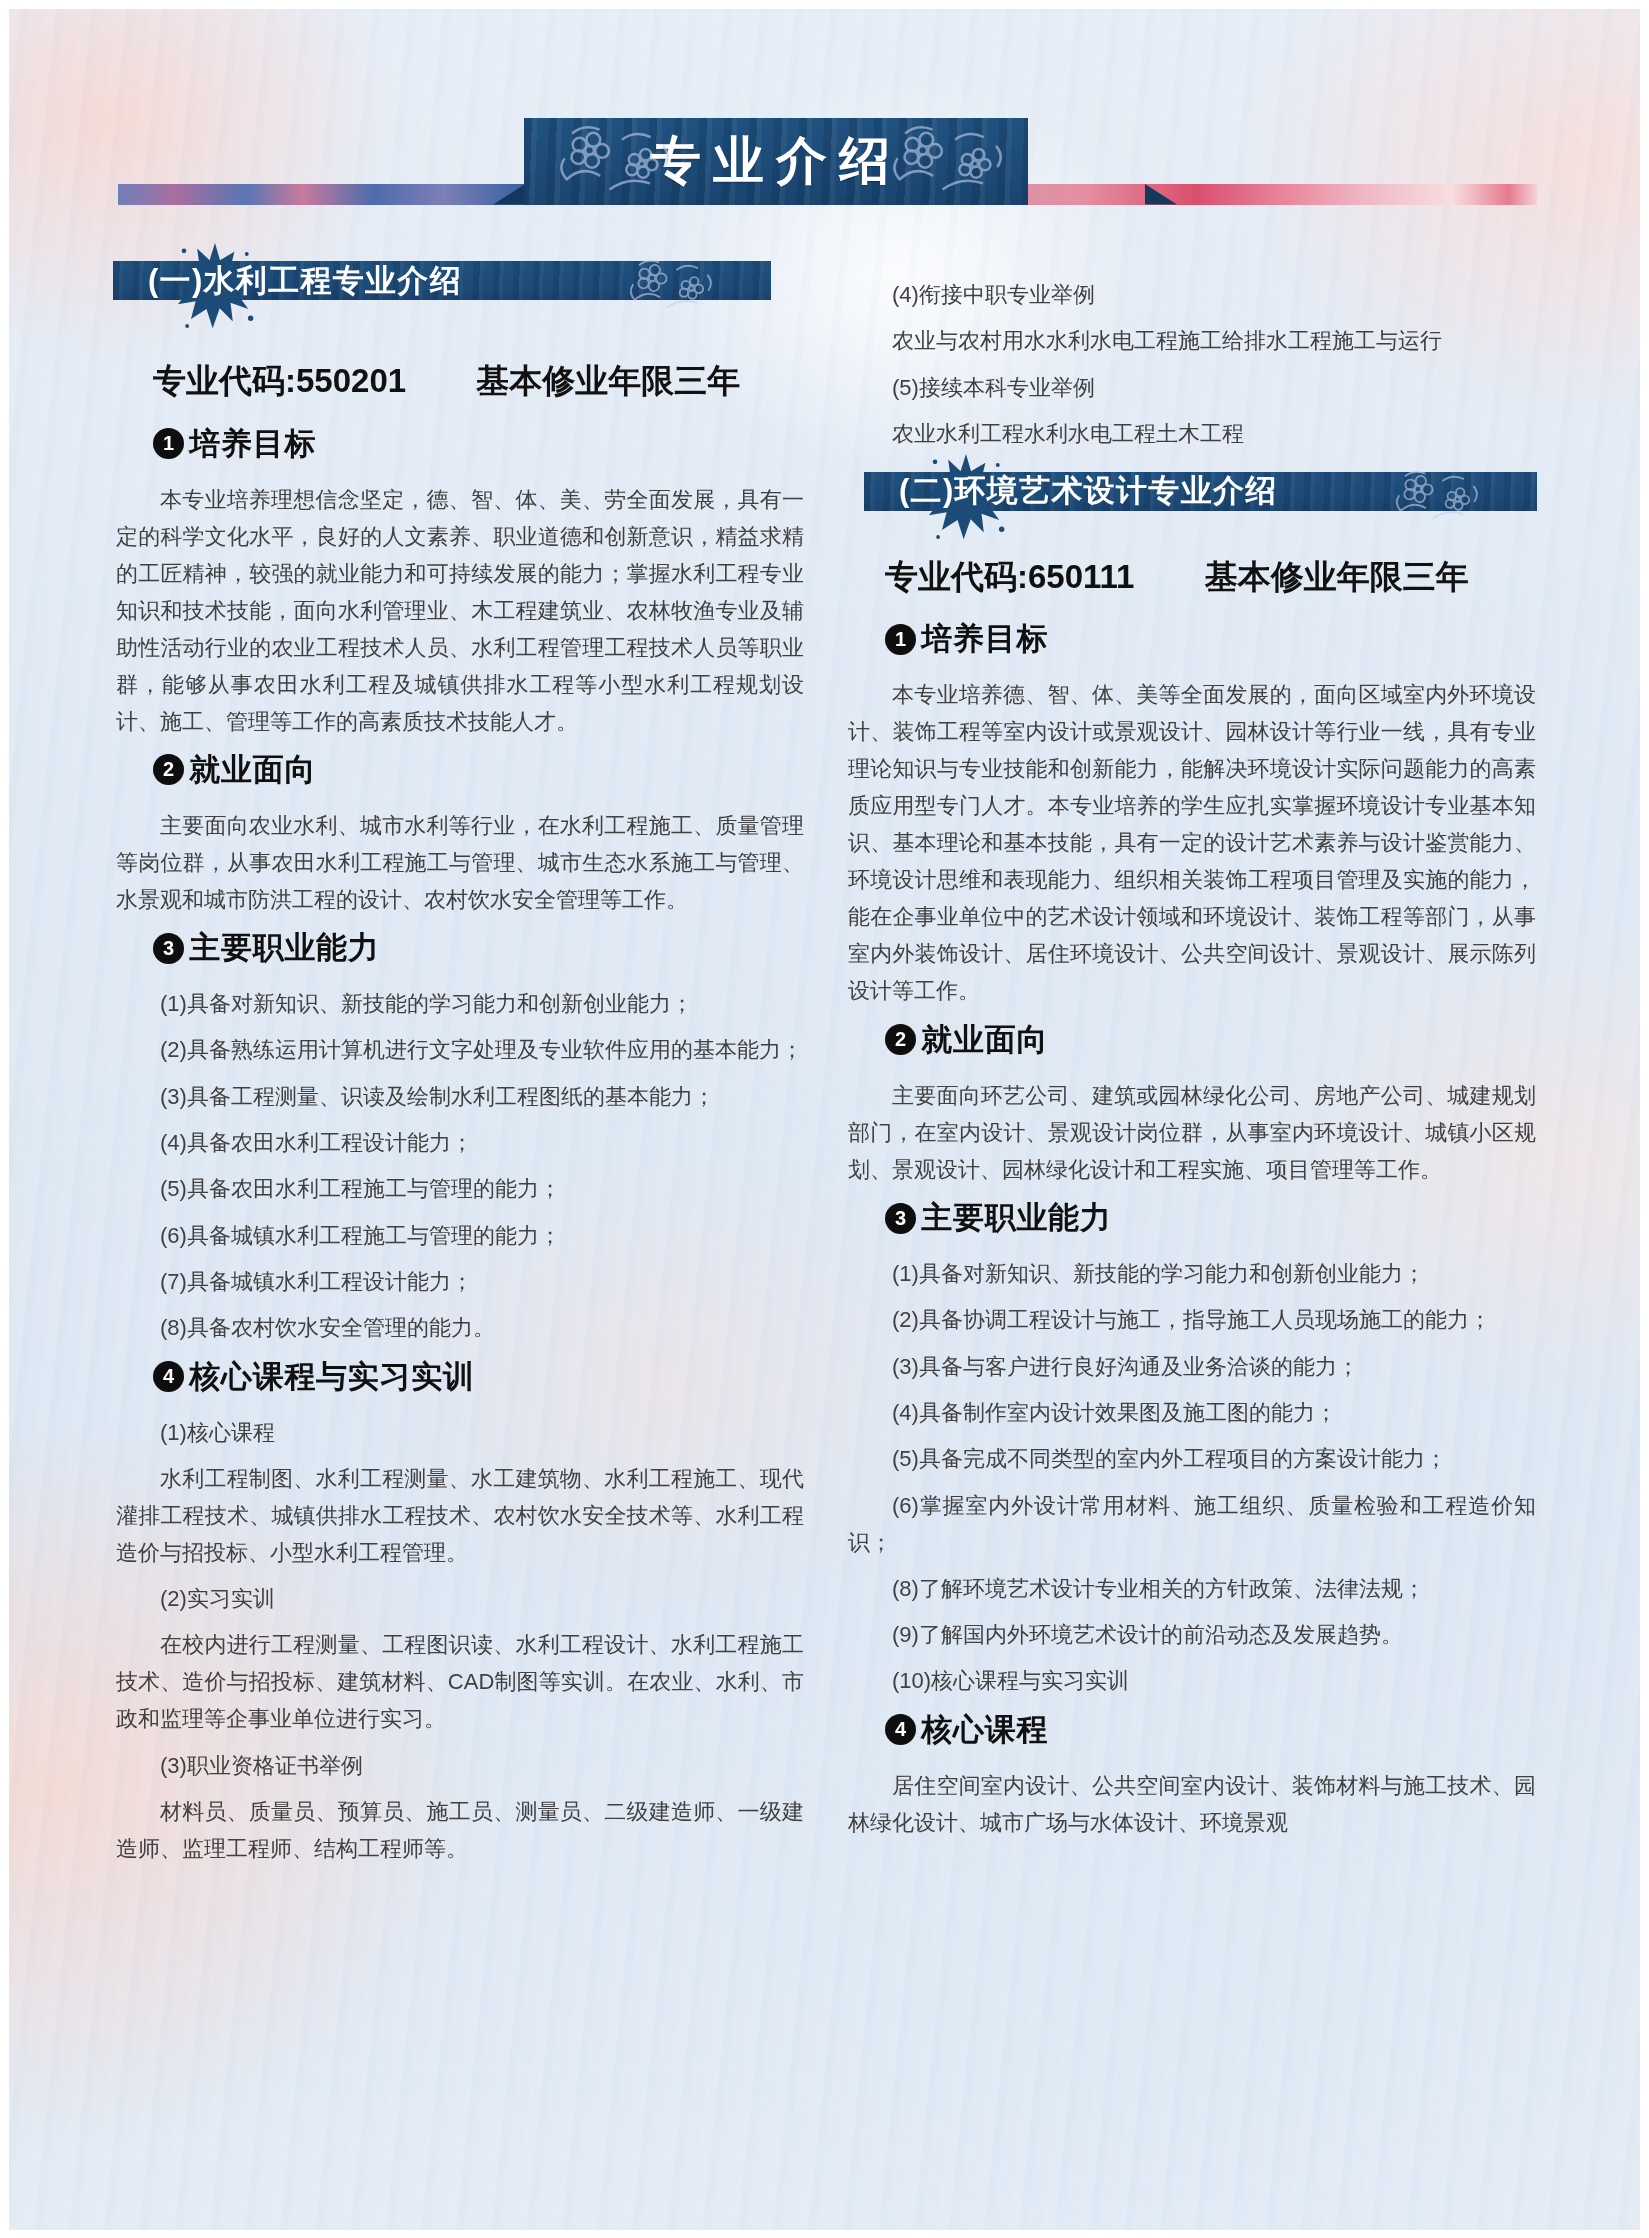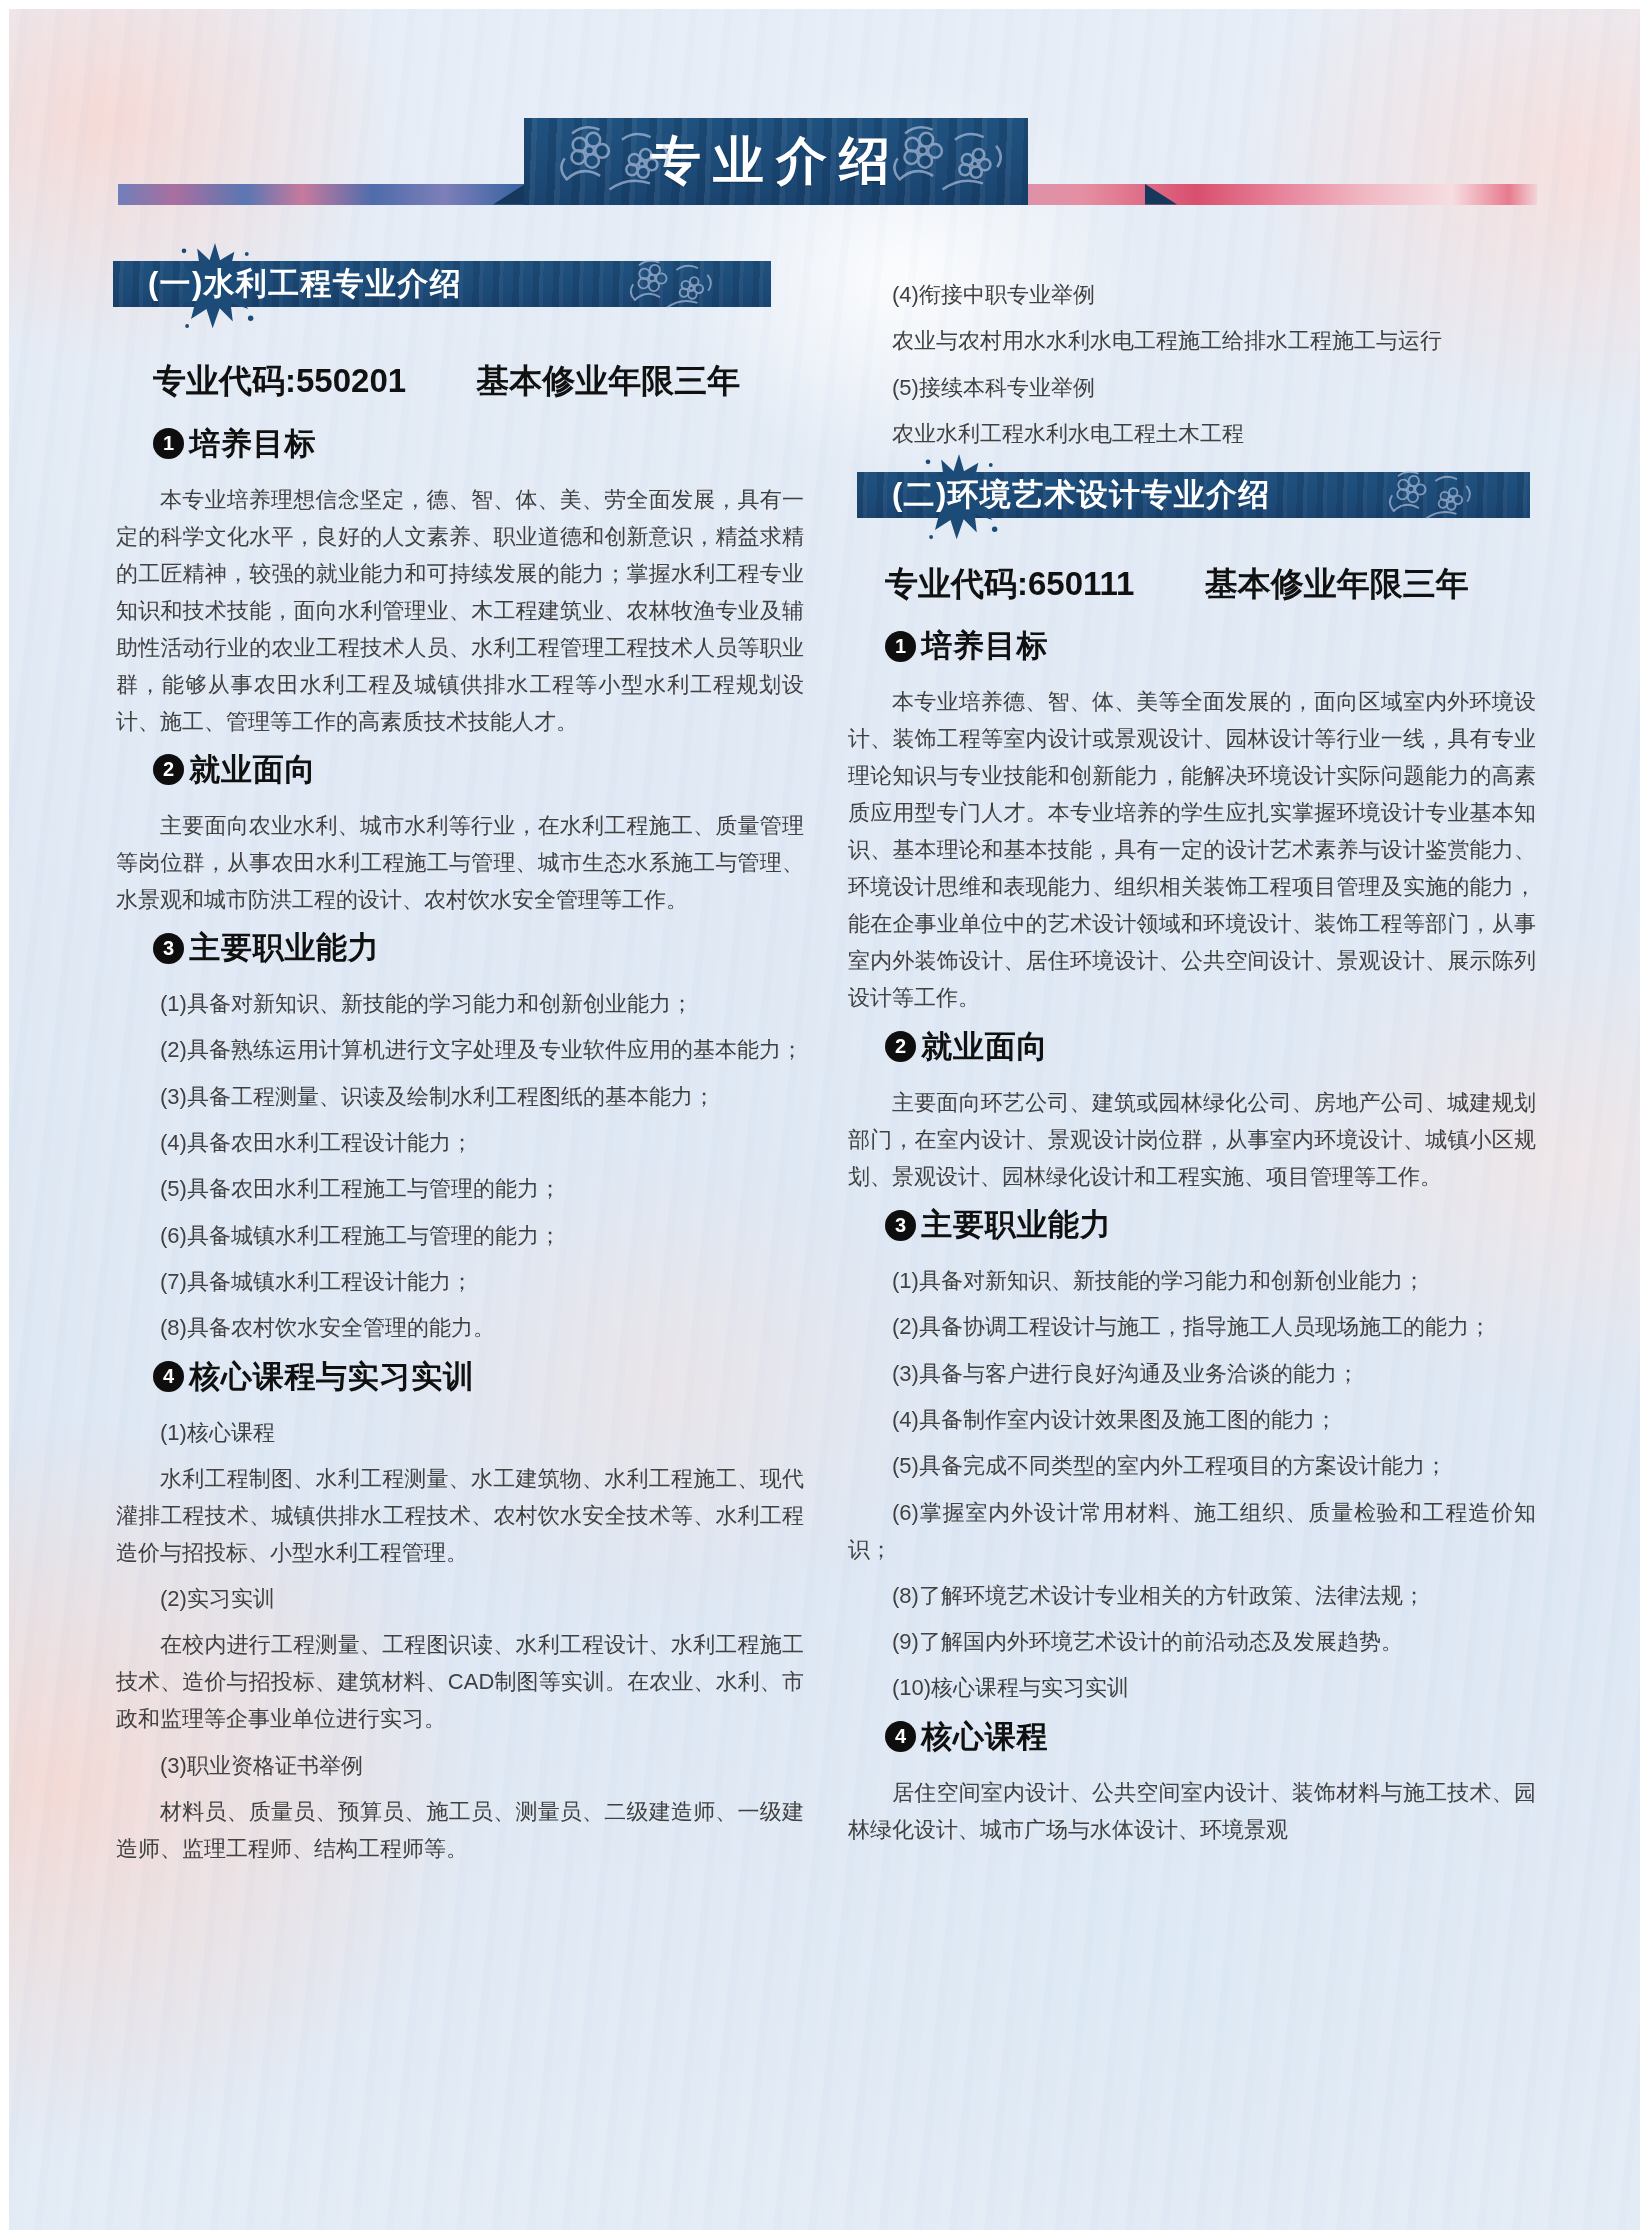--- a/index.html
+++ b/index.html
@@ -48,21 +48,21 @@
   }
   .banner-title{
     color:#ffffff;font-size:51px;font-weight:700;letter-spacing:12px;
     text-shadow:0 1.3px 1.3px rgba(0,20,40,.35);
   }
   .floral{position:absolute;pointer-events:none;}
   .banner .fl-l{left:9.3px;top:2.7px;width:153px;height:81px;}
   .banner .fl-r{right:9.3px;top:2.7px;width:153px;height:81px;}
   
   .badge{
-    position:relative;height:46px;
+    position:relative;height:39px;
     background:
       repeating-linear-gradient(91deg, rgba(9,38,68,.20) 0 6.7px, rgba(255,255,255,.04) 6.7px 10.6px, transparent 10.6px 20px),
       linear-gradient(180deg,#20517e 0%,#1d4b78 60%,#1b4470 100%);
     display:flex;align-items:center;
   }
   .badge-abs{position:absolute;z-index:3;}
   .badge-label{
     position:relative;z-index:2;
     color:#ffffff;font-size:31px;font-weight:700;letter-spacing:1.3px;
     padding-left:35px;white-space:nowrap;
@@ -80,21 +80,21 @@
     flex:0 0 auto;width:31px;height:31px;border-radius:50%;background:#0e0e0e;color:#fff;
     font-size:20px;font-weight:700;display:flex;align-items:center;justify-content:center;
     margin-right:5.3px;
   }
   .hlabel{font-size:31px;font-weight:700;color:#101010;letter-spacing:0.7px;font-family:Liberation Serif, serif;}
   .p{
     margin:0 0 9.3px;text-indent:2em;
     font-size:22px;line-height:37px;font-weight:500;
     text-align:justify;color:#404040;
   }
-  .badge-flow{margin:20px 9px 44px;width:673px;}
+  .badge-flow{margin:20px 16px 44px;width:673px;}
 </style>
 </head>
 <body>
 
 <svg width="0" height="0" style="position:absolute">
   <defs>
     <g id="flower-cluster" fill="none" stroke="#c3d0ea" stroke-width="4" opacity="0.6">
       <circle cx="52" cy="38" r="11"></circle>
         <circle cx="74" cy="30" r="11"></circle>
         <circle cx="88" cy="48" r="11"></circle>

